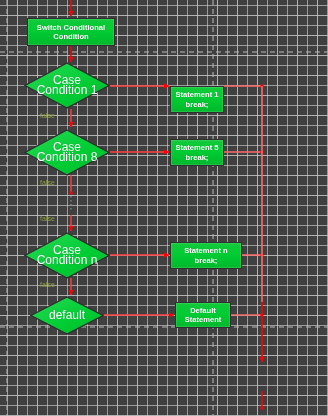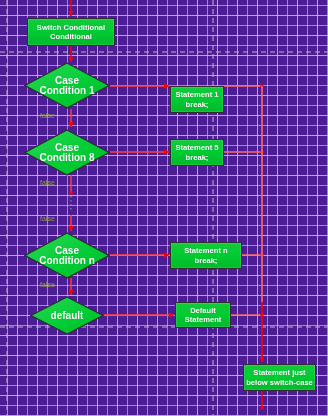--- a/index.html
+++ b/index.html
@@ -5,21 +5,21 @@
   html, body {
     margin: 0;
     padding: 0;
     background: #ffffff;
   }
   #canvas {
     position: relative;
     width: 328px;
     height: 416px;
     overflow: hidden;
-    background: #4c1d95;
+    background: #404040;
     font-family: "Liberation Sans", sans-serif;
   }
   
   #grid {
     position: absolute;
     inset: 0;
     background-image:
       linear-gradient(to right, rgba(205,205,205,0.45) 1px, transparent 1px),
       linear-gradient(to bottom, rgba(205,205,205,0.45) 1px, transparent 1px),
       linear-gradient(to right, rgba(228,228,228,0.55) 1px, transparent 1px),
@@ -69,23 +69,23 @@
   }
   .diamond-wrap svg {
     position: absolute;
     left: 0; top: 0;
     width: 100%; height: 100%;
   }
   .diamond-label {
     position: relative;
     z-index: 2;
     color: #ffffff;
-    font-size: 10px;
+    font-size: 12px;
     line-height: 9.5px;
-    font-weight: bold;
+    font-weight: normal;
     text-align: center;
     text-shadow: 0 0 1px rgba(0,0,0,0.25);
   }
   .edge-label {
     position: absolute;
     color: #8f9c42;
     font-size: 7px;
     line-height: 8px;
     font-weight: normal;
     white-space: nowrap;
@@ -182,21 +182,21 @@
     </g>
 
     <g>
       <line x1="262" y1="391" x2="262" y2="408" stroke="#ff0000" stroke-width="1.4" marker-end="url(#dotRed)"></line>
     </g>
   </svg>
 
   <div class="node rect" style="left:27px; top:18px; width:88px; height:28px;">
     <div>
       <span>Switch Conditional</span><br>
-      <span>Conditional</span>
+      <span>Condition</span>
     </div>
   </div>
 
   <div class="diamond-wrap" style="left:24px; top:62px; width:86px; height:47px;">
     <svg viewBox="0 0 86 47" preserveAspectRatio="none">
       <defs>
         <linearGradient id="dg1" x1="0" y1="0" x2="1" y2="1">
           <stop offset="0%" stop-color="#2ad956"></stop>
             <stop offset="60%" stop-color="#00cc33"></stop>
             <stop offset="100%" stop-color="#00b82c"></stop>
@@ -260,25 +260,19 @@
     </div>
   </div>
 
   <div class="node rect" style="left:175px; top:302px; width:56px; height:26px;">
     <div>
       <span>Default</span><br>
       <span>Statement</span>
     </div>
   </div>
 
-  <div class="node rect" style="left:243px; top:364px; width:73px; height:27px;">
-    <div>
-      <span>Statement just</span><br>
-      <span>below switch-case</span>
-    </div>
-  </div>
 
   <div class="edge-label" style="left:40px; top:112px;">false</div>
   <div class="edge-label" style="left:40px; top:179px;">false</div>
   <div class="edge-label" style="left:40px; top:215px;">false</div>
   <div class="edge-label" style="left:40px; top:281px;">false</div>
 
 </div>
 
 </body></html>

